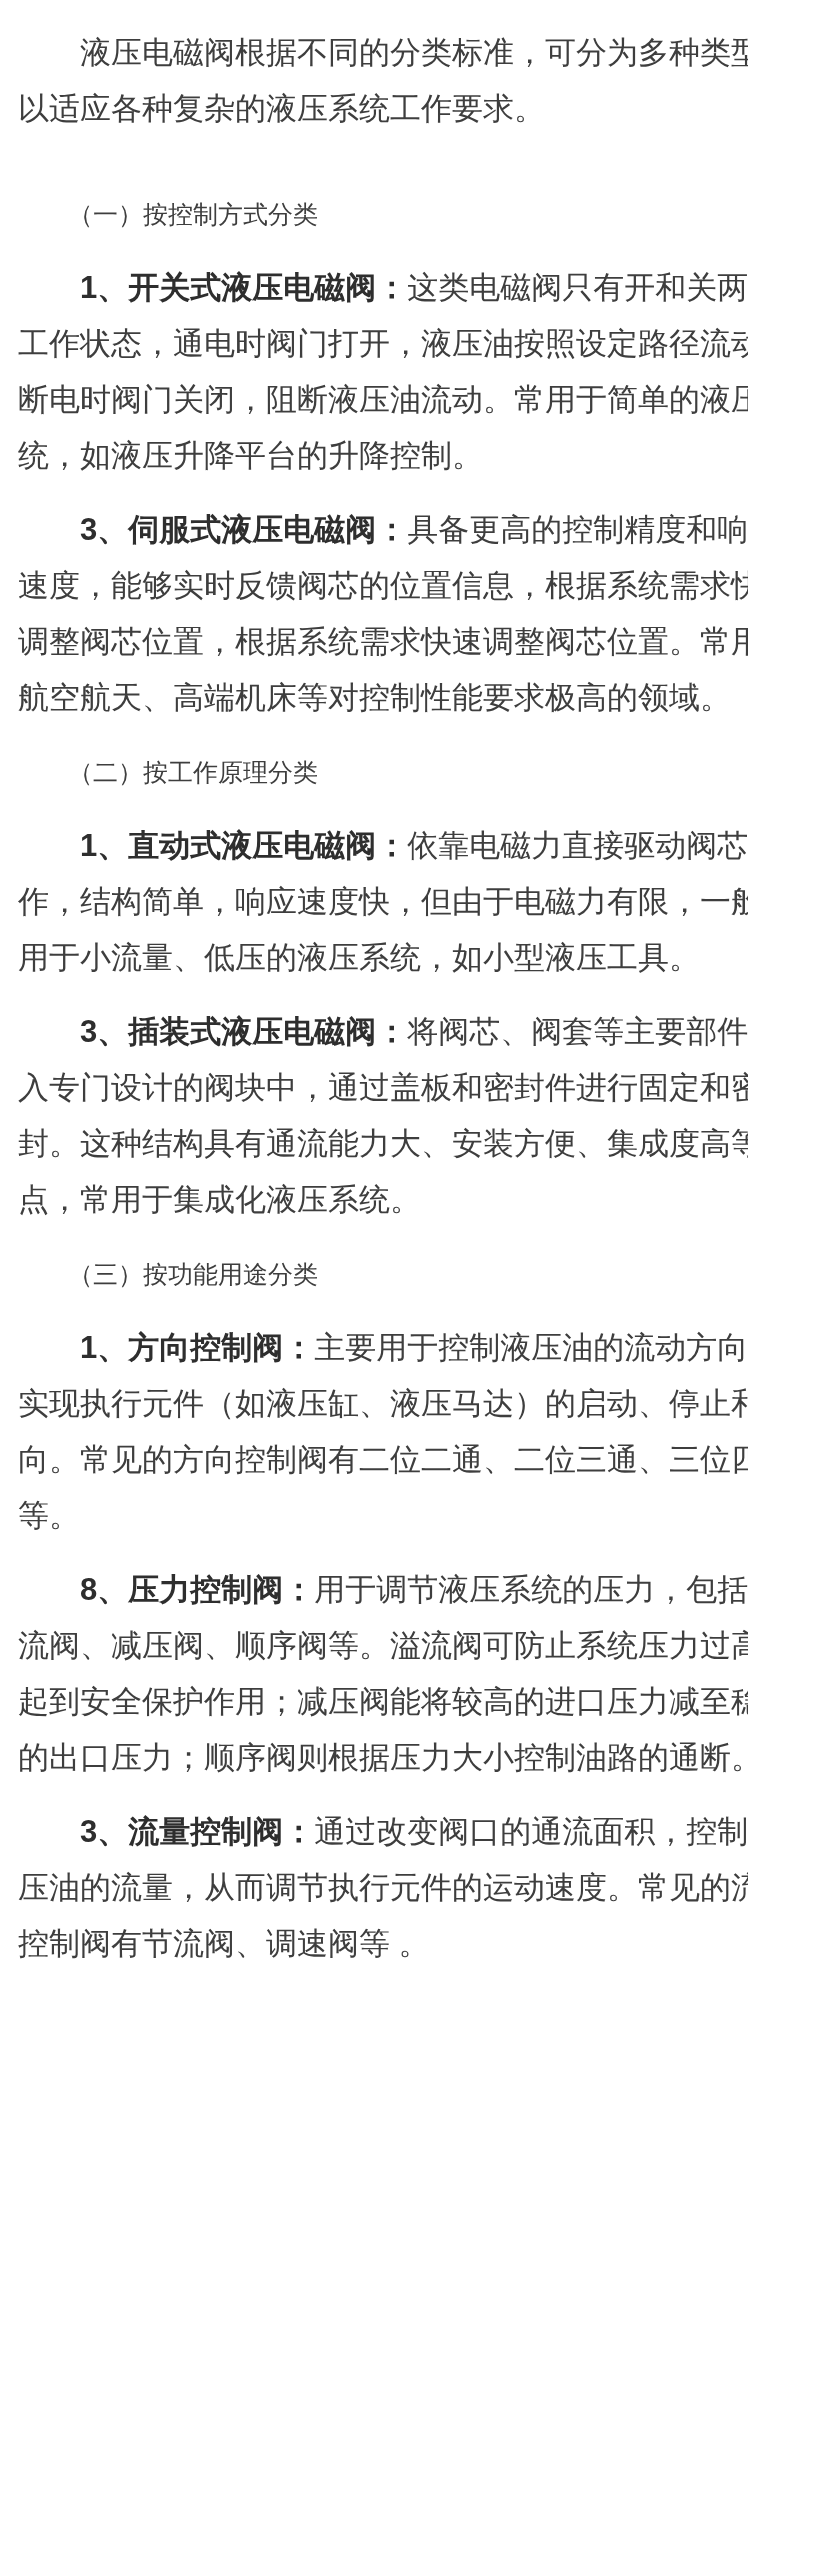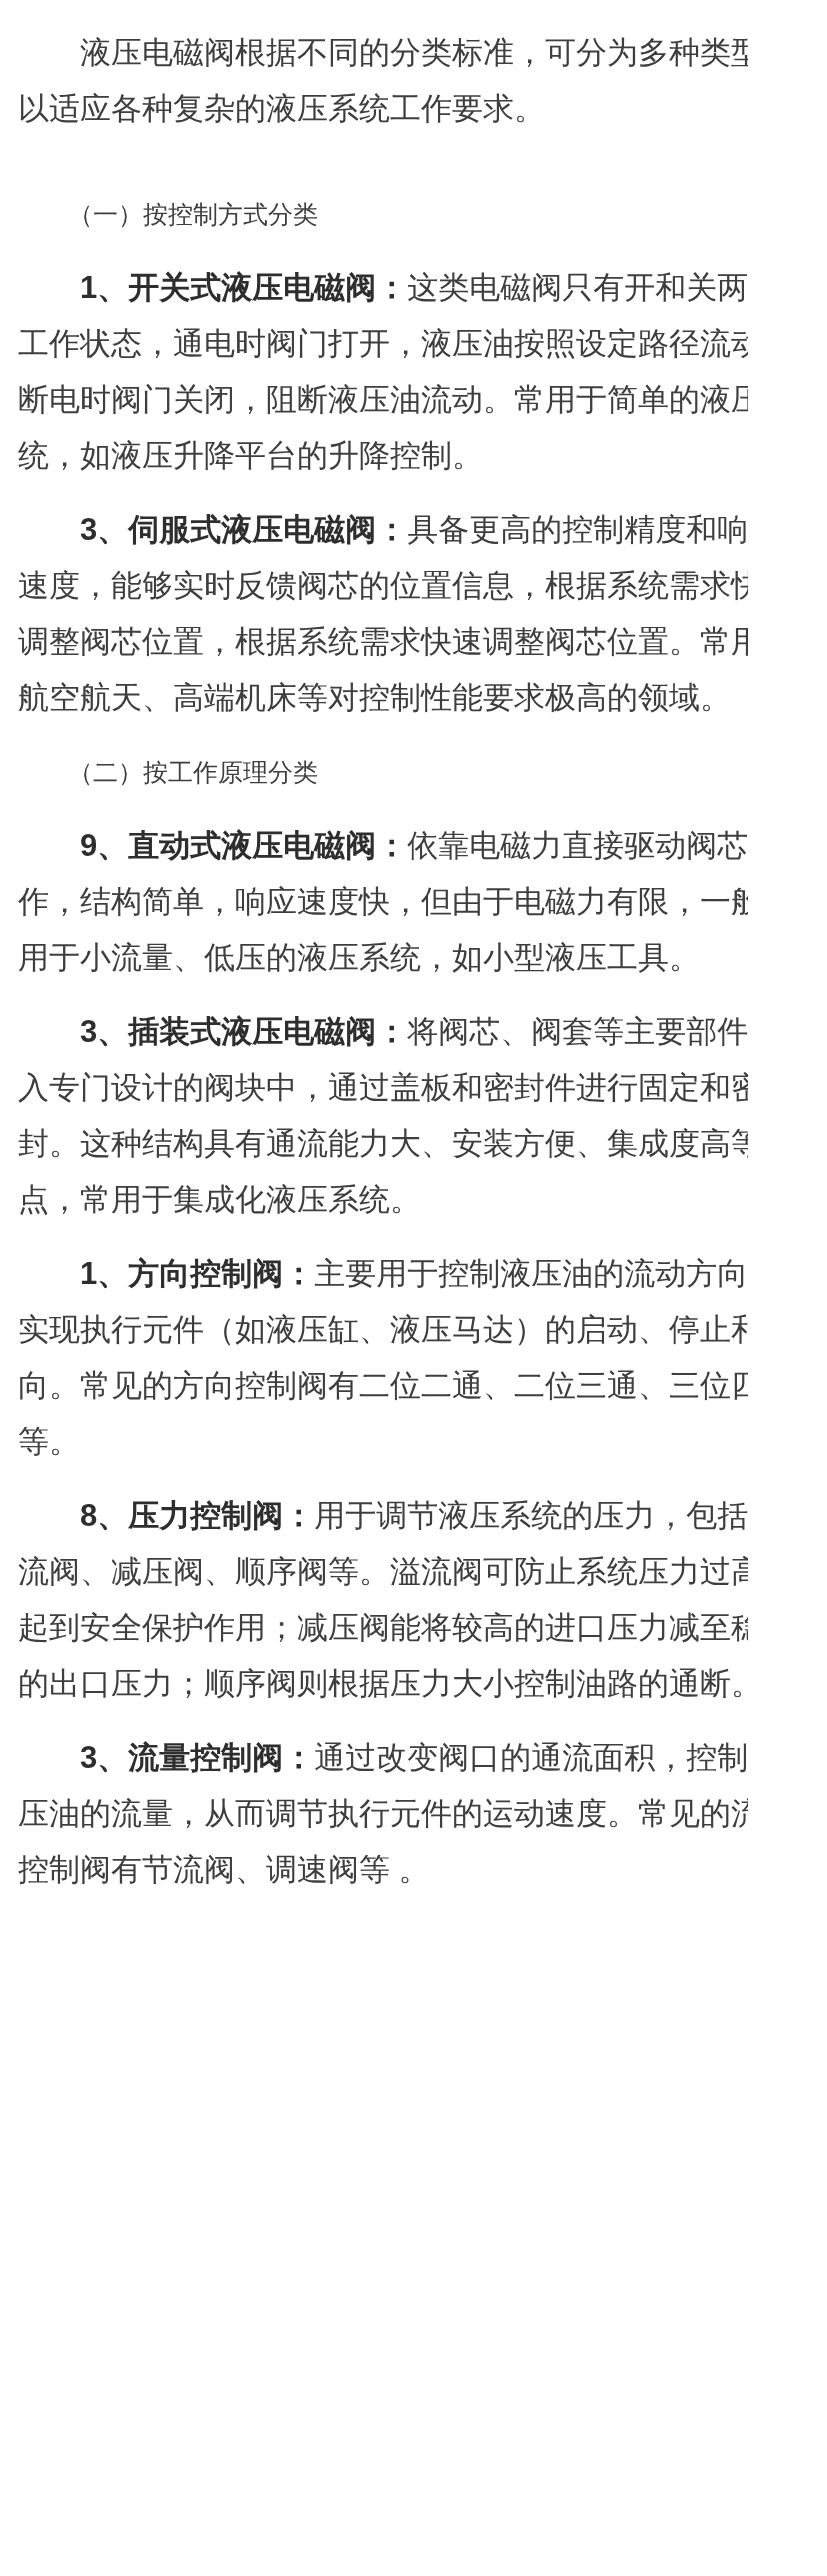--- a/index.html
+++ b/index.html
@@ -52,25 +52,26 @@
 
     <p class="heading">（一）按控制方式分类</p>
 
     <p class="para"><span class="lead">1、开关式液压电磁阀：</span><span>这类电磁阀只有开和关两种工作状态，通电时阀门打开，液压油按照设定路径流动；断电时阀门关闭，阻断液压油流动。常用于简单的液压系统，如液压升降平台的升降控制。</span></p>
 
 
     <p class="para"><span class="lead">3、伺服式液压电磁阀：</span><span>具备更高的控制精度和响应速度，能够实时反馈阀芯的位置信息，根据系统需求快速调整阀芯位置，根据系统需求快速调整阀芯位置。常用于航空航天、高端机床等对控制性能要求极高的领域。</span></p>
 
     <p class="heading">（二）按工作原理分类</p>
 
-    <p class="para"><span class="lead">9、直动式液压电磁阀：</span><span>依靠电磁力直接驱动阀芯动作，结构简单，响应速度快，但由于电磁力有限，一般适用于小流量、低压的液压系统，如小型液压工具。</span></p>
+    <p class="para"><span class="lead">1、直动式液压电磁阀：</span><span>依靠电磁力直接驱动阀芯动作，结构简单，响应速度快，但由于电磁力有限，一般适用于小流量、低压的液压系统，如小型液压工具。</span></p>
 
 
     <p class="para"><span class="lead">3、插装式液压电磁阀：</span><span>将阀芯、阀套等主要部件插入专门设计的阀块中，通过盖板和密封件进行固定和密封。这种结构具有通流能力大、安装方便、集成度高等优点，常用于集成化液压系统。</span></p>
 
+    <p class="heading">（三）按功能用途分类</p>
 
     <p class="para"><span class="lead">1、方向控制阀：</span><span>主要用于控制液压油的流动方向，实现执行元件（如液压缸、液压马达）的启动、停止和换向。常见的方向控制阀有二位二通、二位三通、三位四通等。</span></p>
 
     <p class="para"><span class="lead">8、压力控制阀：</span><span>用于调节液压系统的压力，包括溢流阀、减压阀、顺序阀等。溢流阀可防止系统压力过高，起到安全保护作用；减压阀能将较高的进口压力减至稳定的出口压力；顺序阀则根据压力大小控制油路的通断。</span></p>
 
     <p class="para"><span class="lead">3、流量控制阀：</span><span>通过改变阀口的通流面积，控制液压油的流量，从而调节执行元件的运动速度。常见的流量控制阀有节流阀、调速阀等 。</span></p>
 
   </div>
 </div>
 

